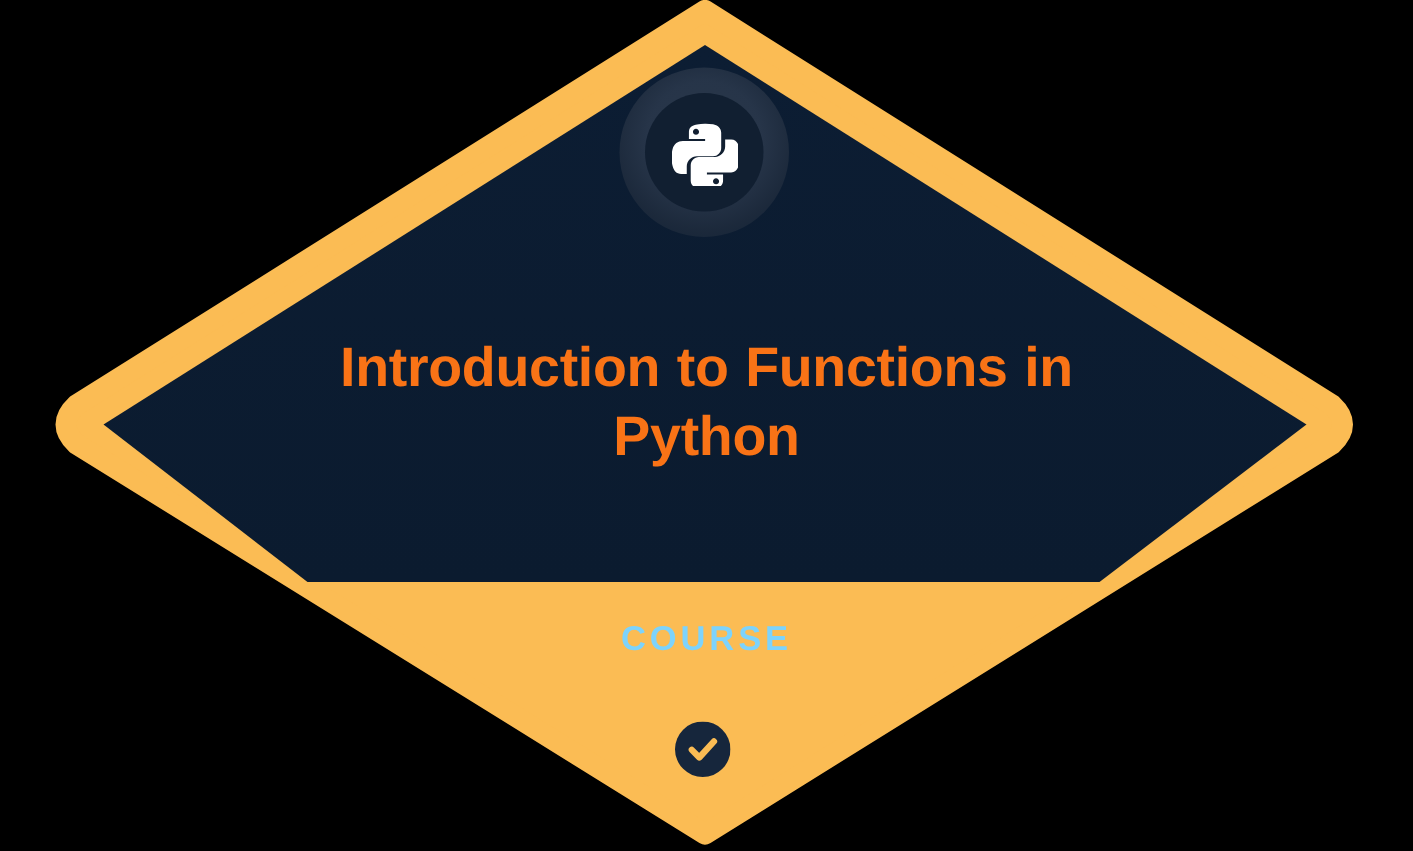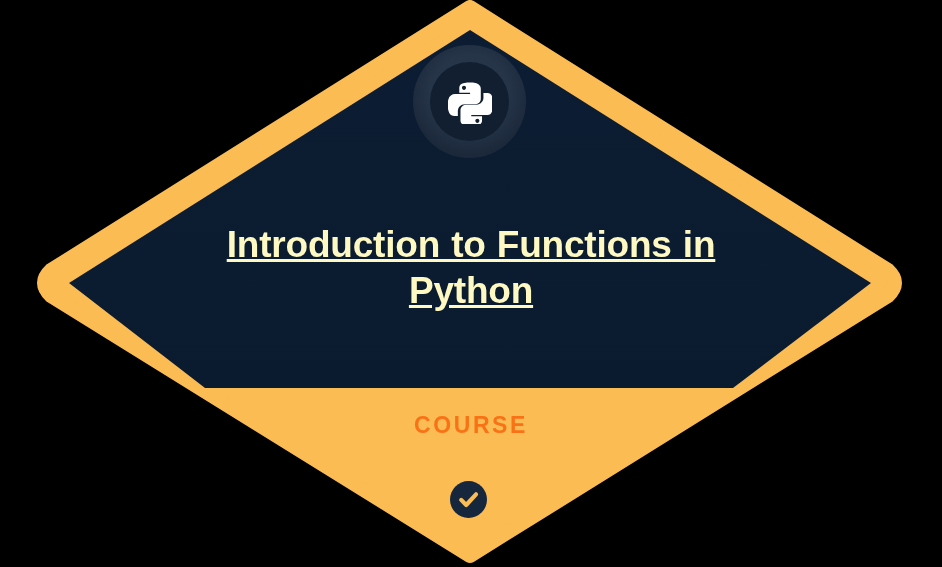--- a/index.html
+++ b/index.html
@@ -76,38 +76,37 @@
     z-index: 3;
   }
   .python-glyph svg { display: block; width: 44px; height: 44px; }
 
   .title-block {
     position: absolute;
     left: 171px;
     top: 222px;
     width: 600px;
     text-align: center;
-    color: #fef9c3;
+    color: #f97316;
     font-size: 37px;
     font-weight: bold;
     line-height: 46px;
     letter-spacing: -0.2px;
     word-spacing: 1px;
-    text-decoration: underline;
   }
 
   .footer-block {
     position: absolute;
     left: 271px;
     top: 408px;
     width: 400px;
     text-align: center;
   }
   .footer-line {
-    color: #f97316;
+    color: #7dd3fc;
     font-size: 23px;
     font-weight: bold;
     line-height: 35px;
     letter-spacing: 2.6px;
     text-transform: uppercase;
   }
 
   .check-wrap {
     position: absolute;
     left: 450px;

